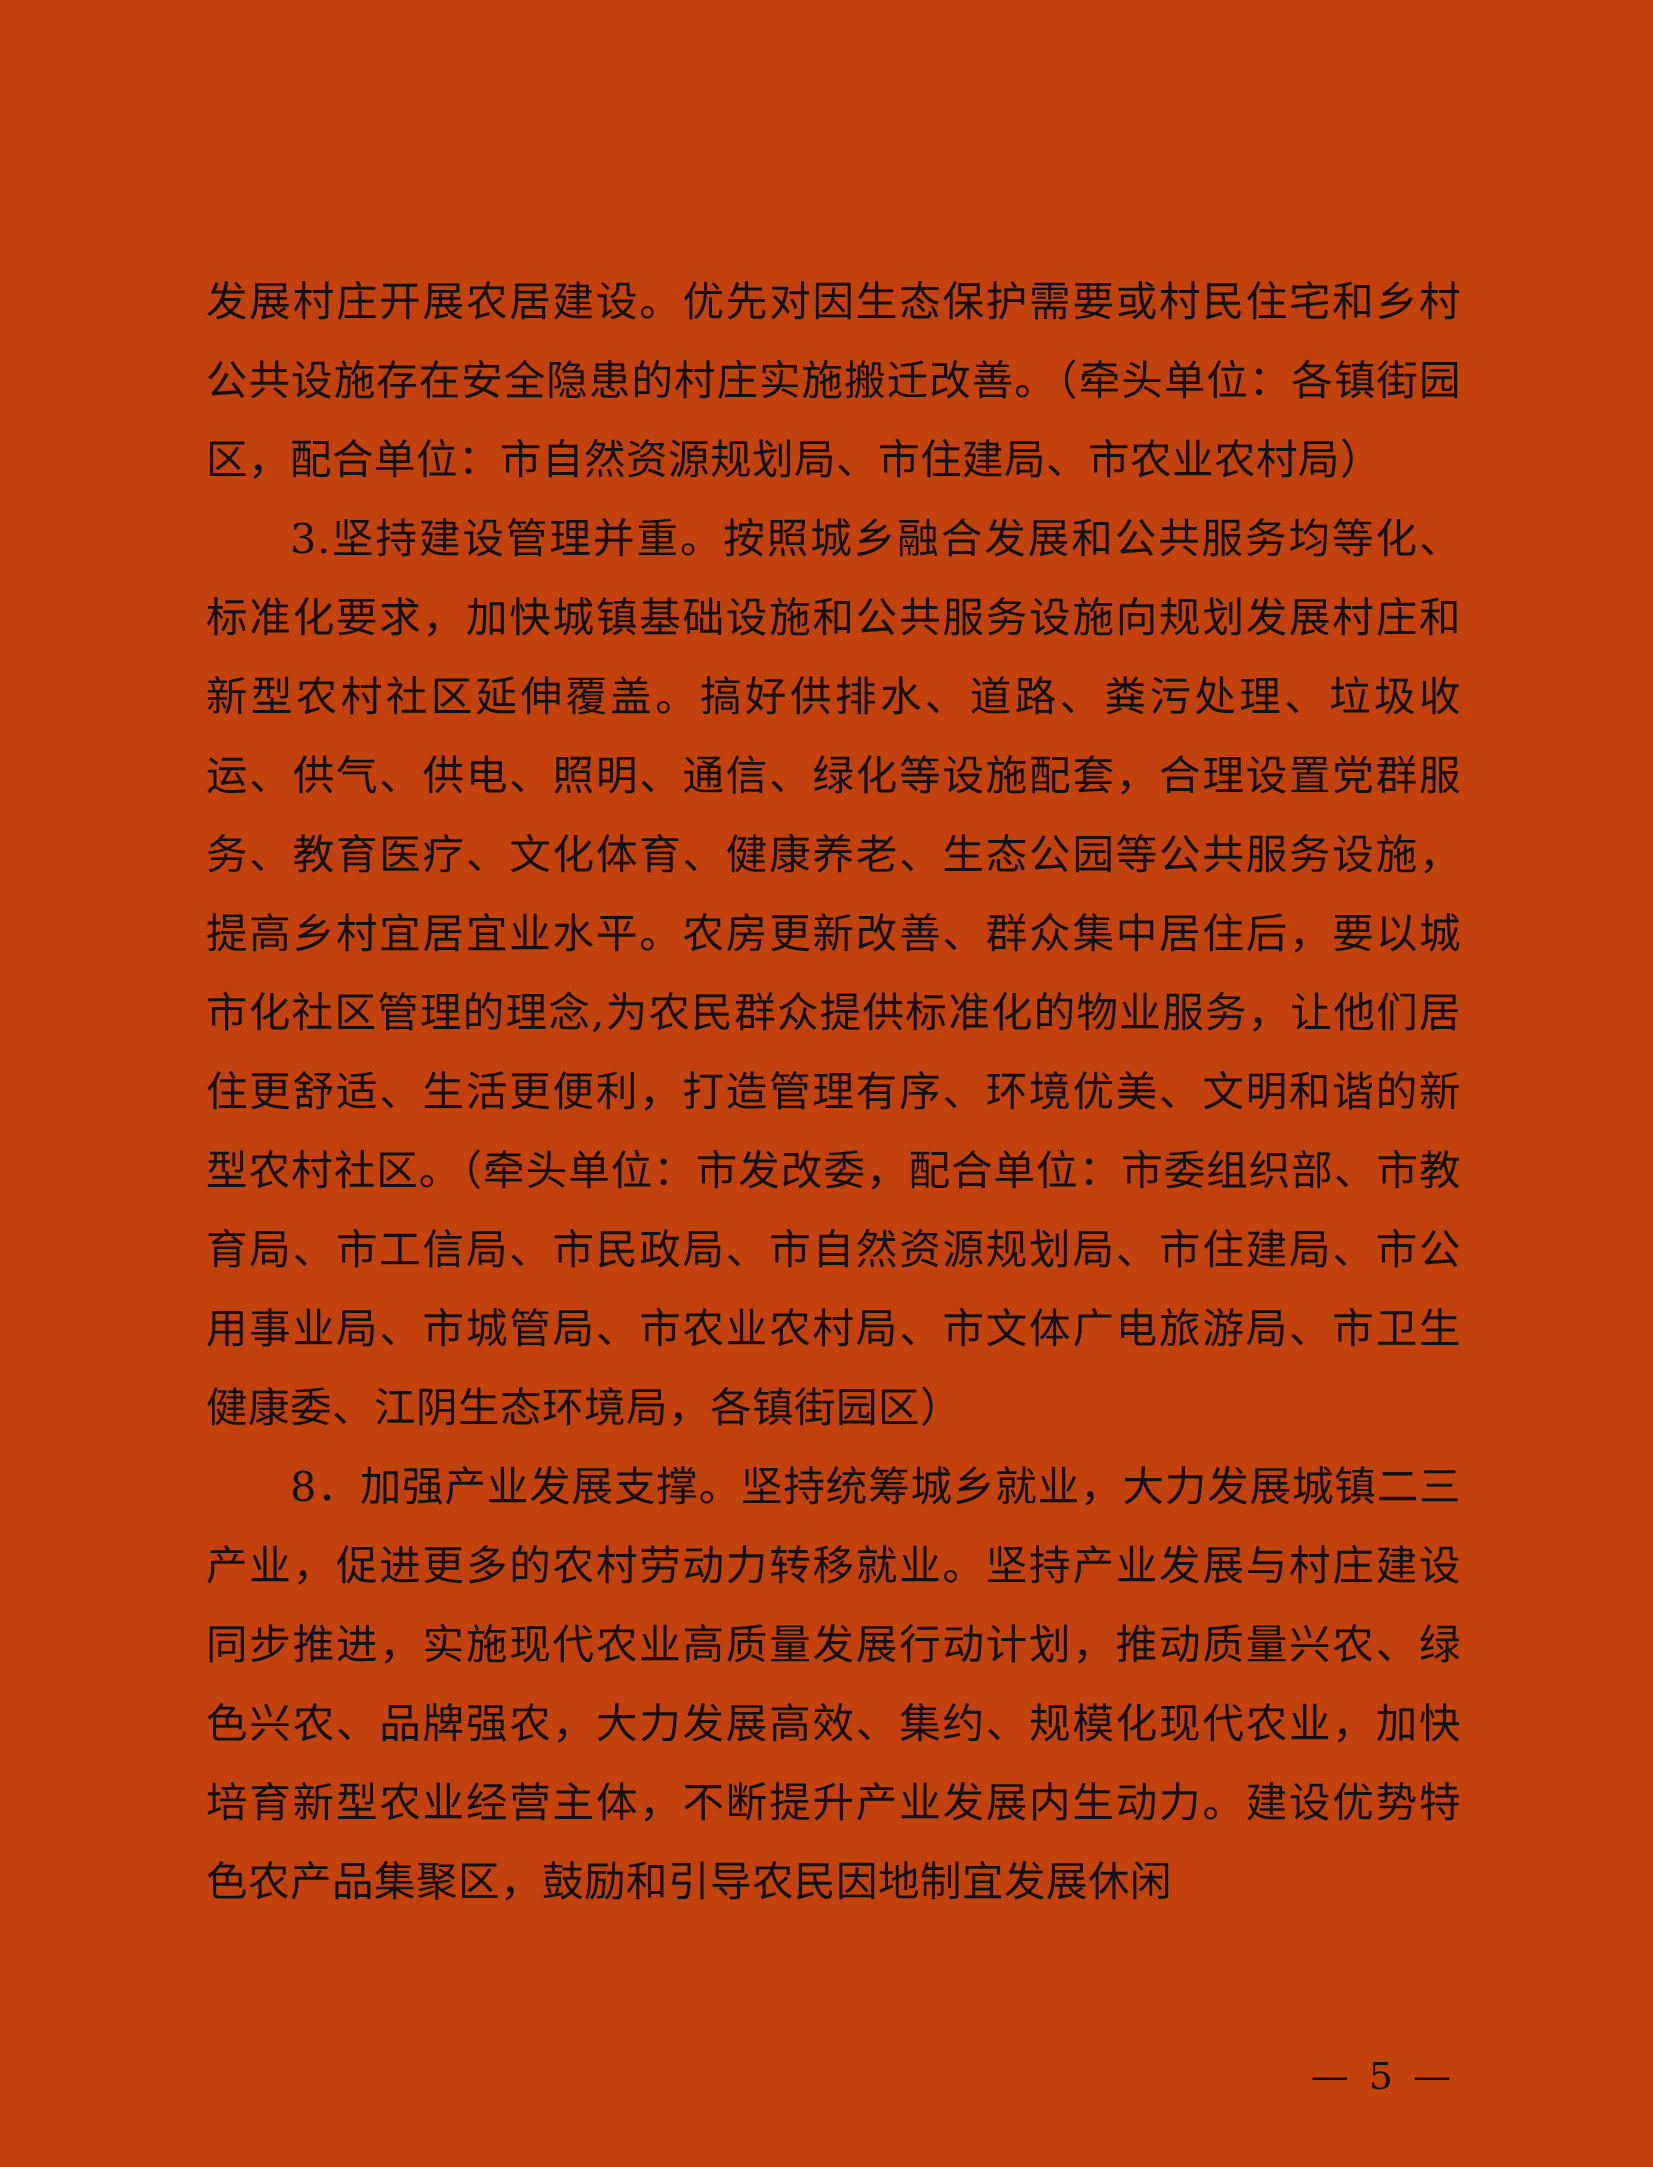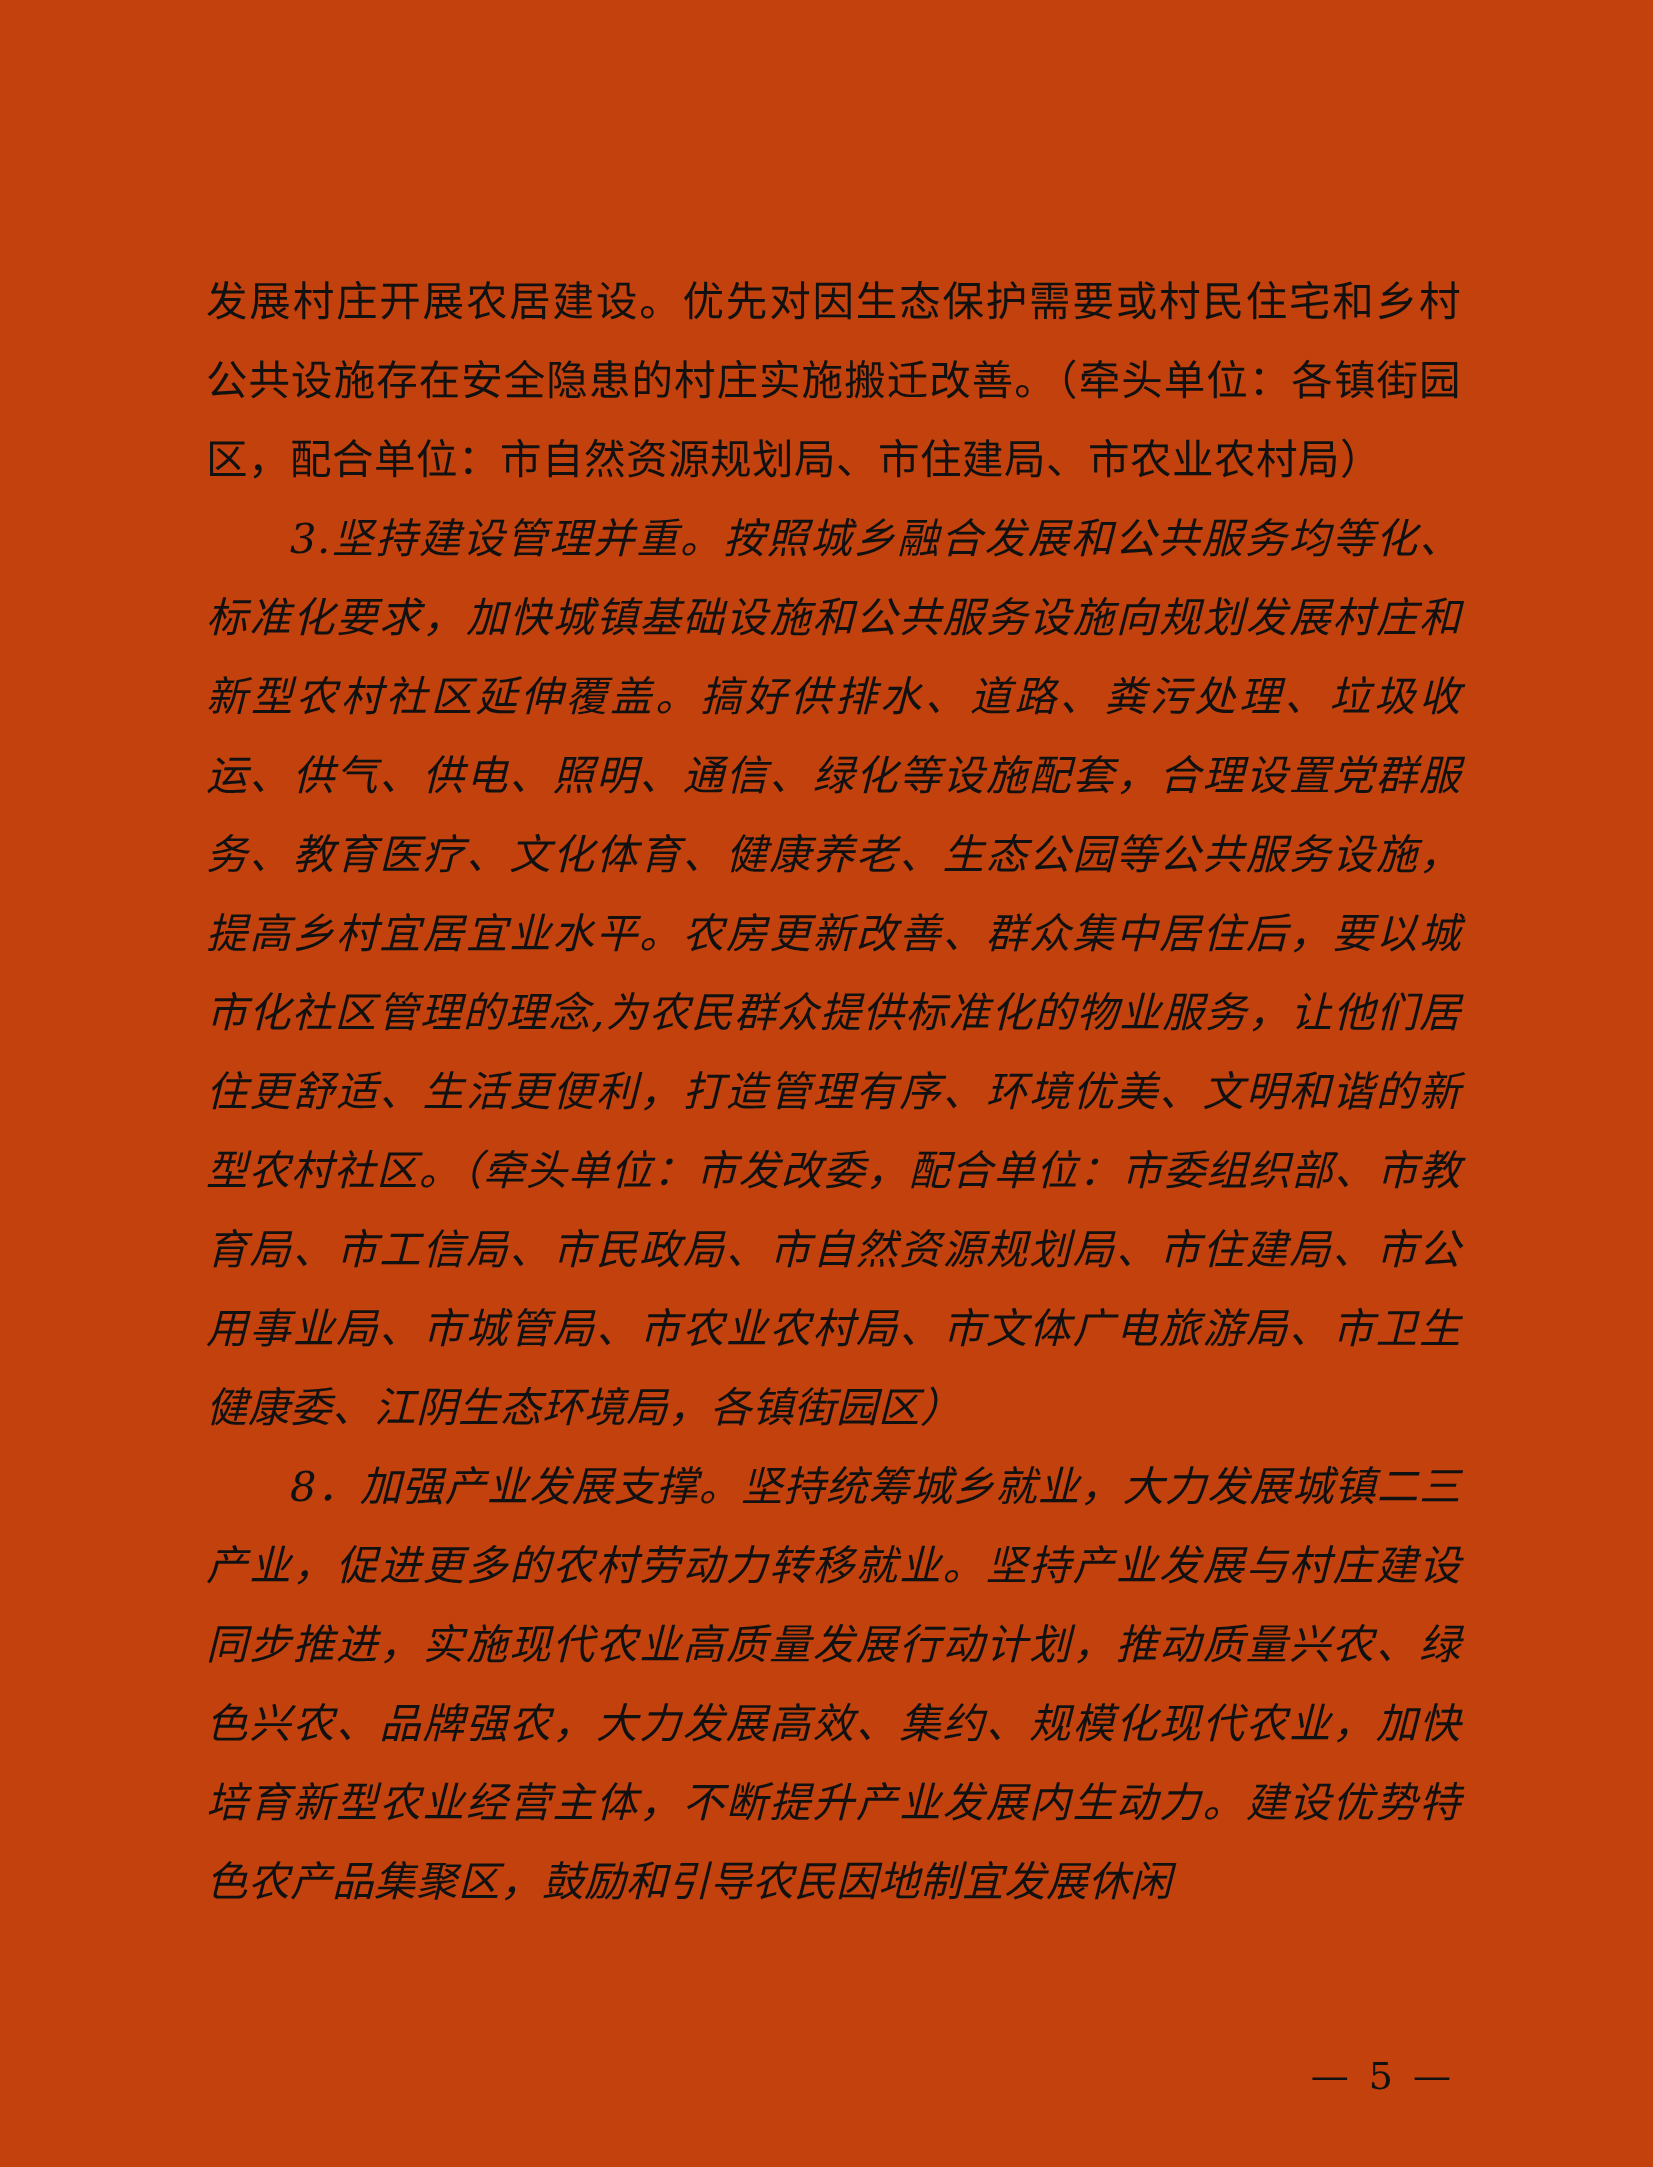--- a/index.html
+++ b/index.html
@@ -30,21 +30,20 @@
     line-height: 79px;
     letter-spacing: 0.5px;
     text-align: justify;
     text-justify: inter-ideograph;
     color: #111111;
     word-break: break-all;
     font-weight: 500;
   }
   p.para + p.para {
     margin-top: 0px;
-    font-style: italic;
   }
   p.indent {
     text-indent: 84px;
   }
   .pagenum {
     position: absolute;
     right: 198px;
     bottom: 72px;
     font-size: 38px;
     line-height: 1;

